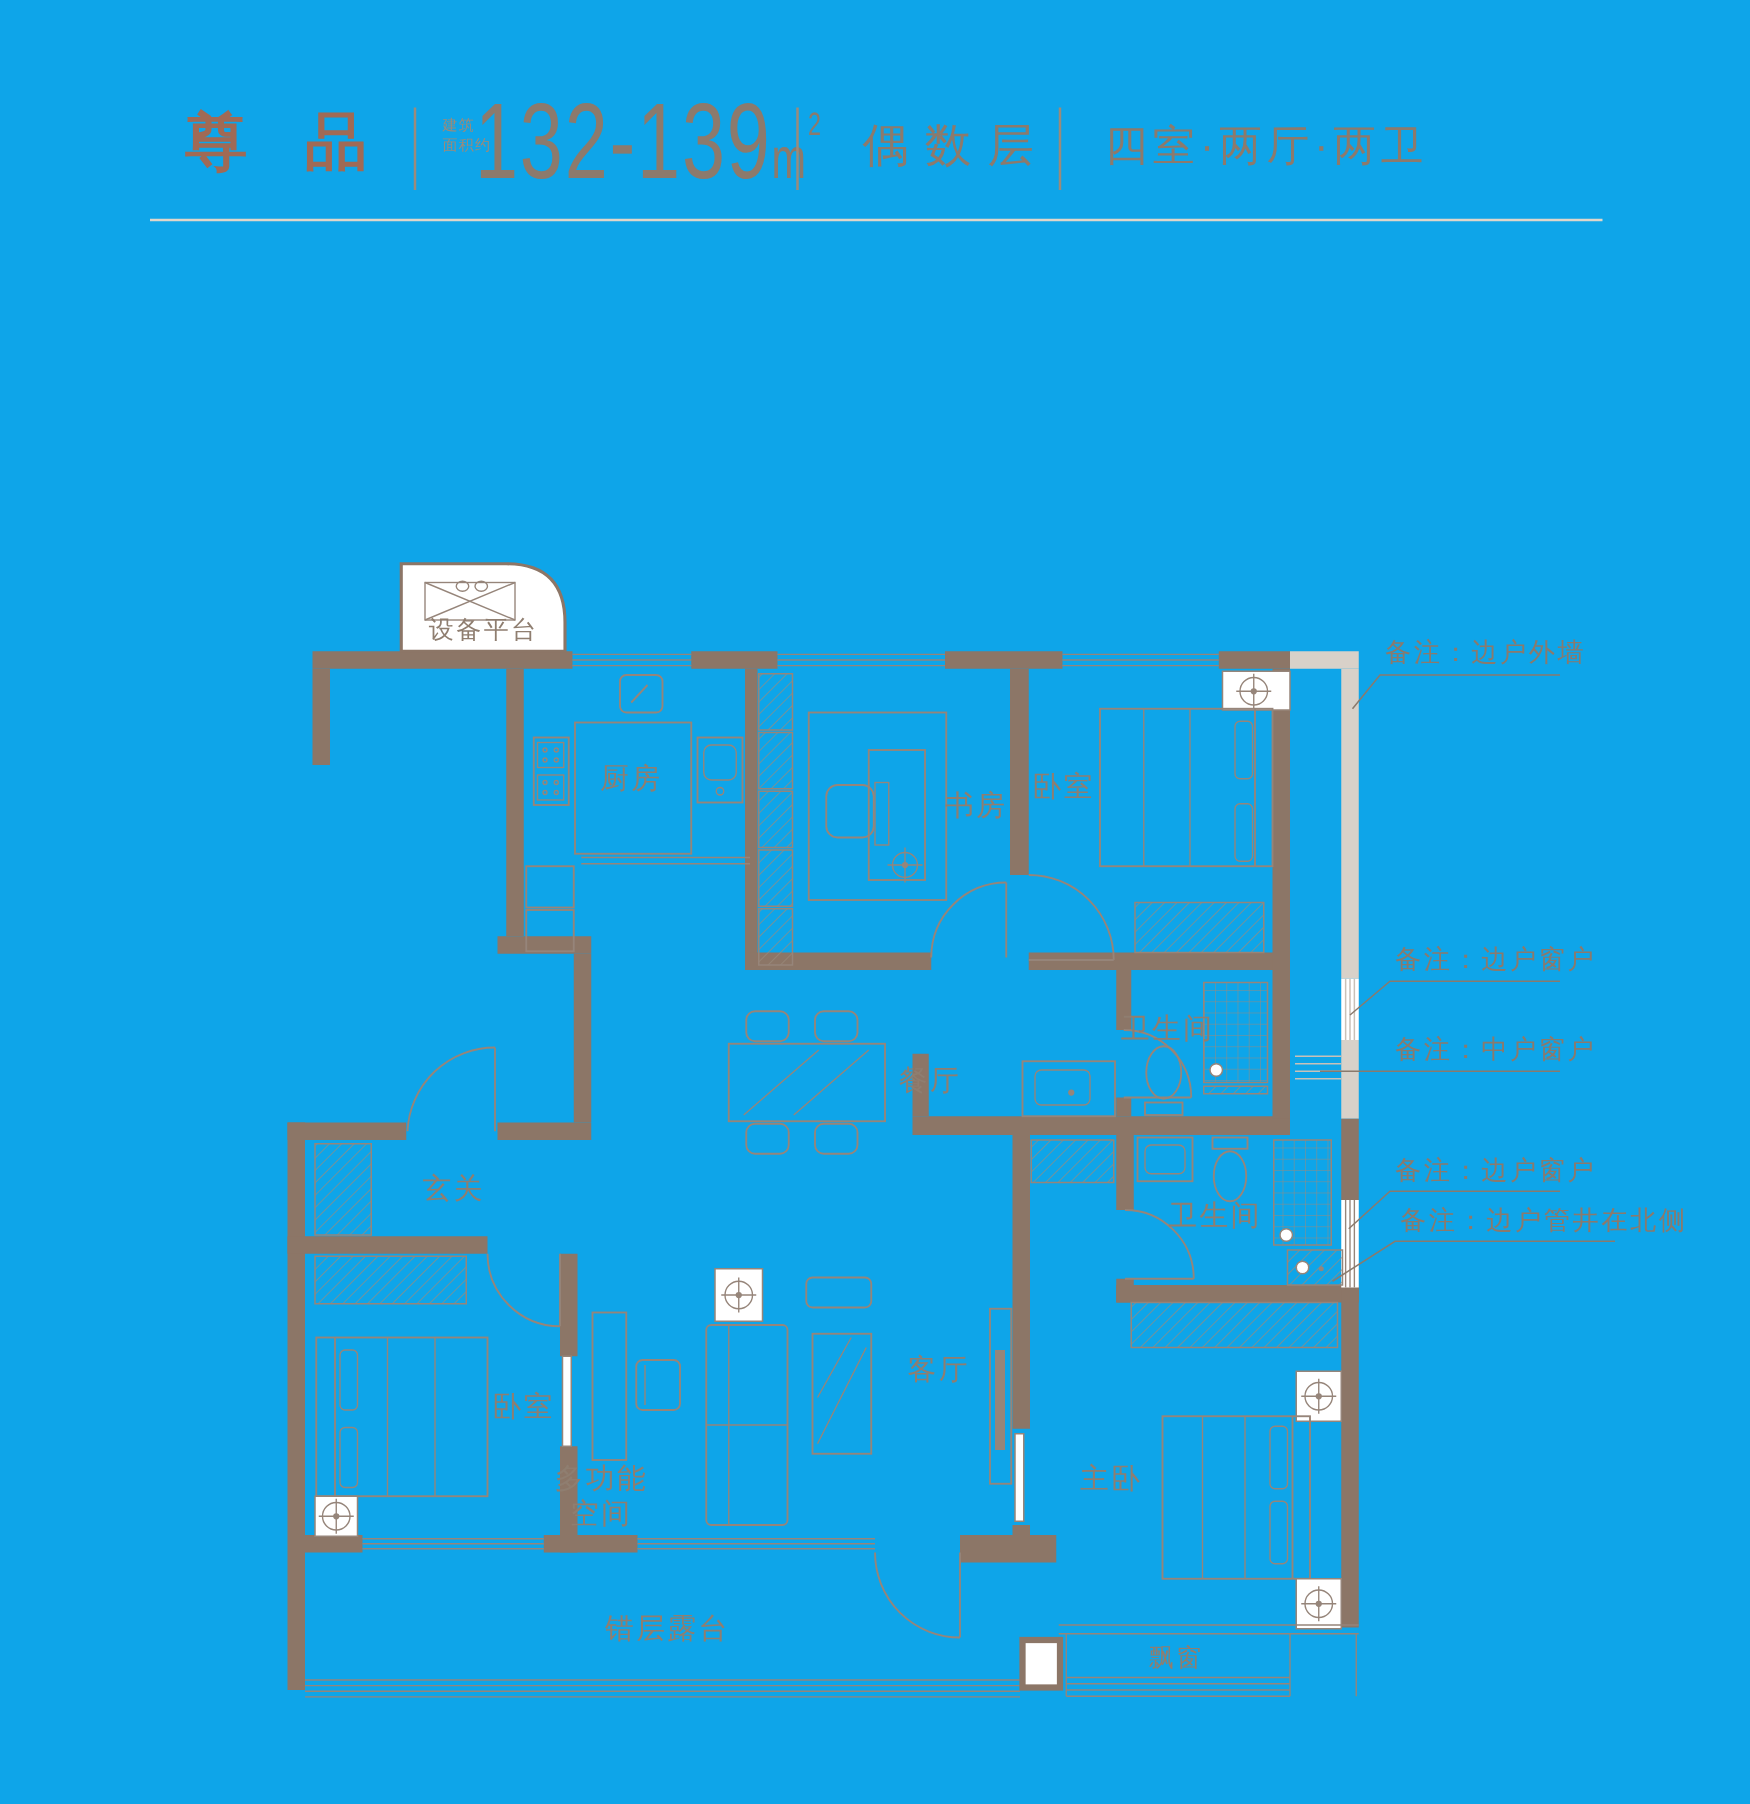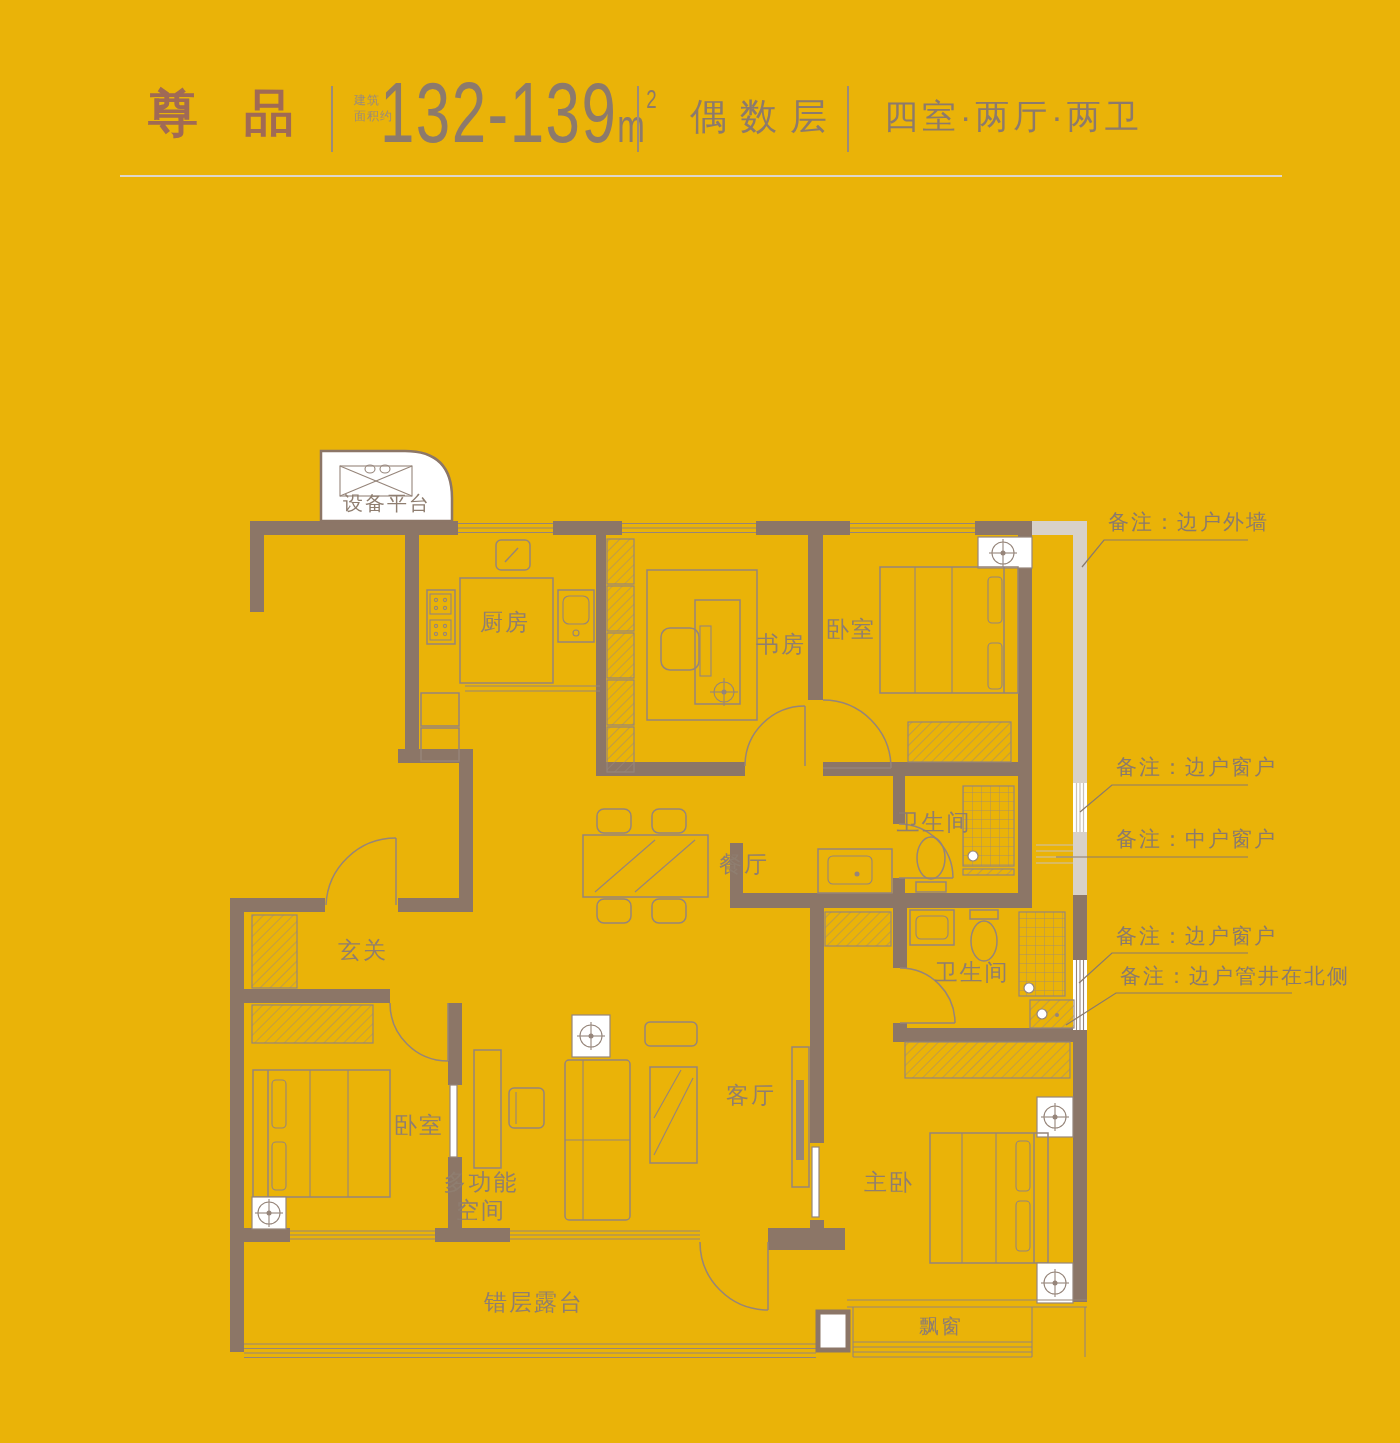--- a/index.html
+++ b/index.html
@@ -1,16 +1,16 @@
 <!DOCTYPE html>
 <html><head>
 <meta charset="utf-8">
 <style>
   html,body{margin:0;padding:0;background:#ffffff;}
-  .page{position:relative;width:1400px;height:1443px;background:#eab308;overflow:hidden;
+  .page{position:relative;width:1400px;height:1443px;background:#0ea5e9;overflow:hidden;
         font-family:"Liberation Sans","DejaVu Sans",sans-serif;}
   svg{position:absolute;left:0;top:0;}
   
   .wall{fill:#8c7667;}
   .ghost{fill:#d8d1c9;}
   .ln{stroke:#96857a;stroke-width:1.5;fill:none;}
   .lnw{stroke:#96857a;stroke-width:1.2;fill:#ffffff;}
   .thin{stroke:#96857a;stroke-width:1.1;fill:none;}
   .glin{stroke:#c9c1b8;stroke-width:1.2;fill:none;}
   .lbl{fill:#8f7e70;font-size:23px;letter-spacing:2px;text-anchor:middle;}

